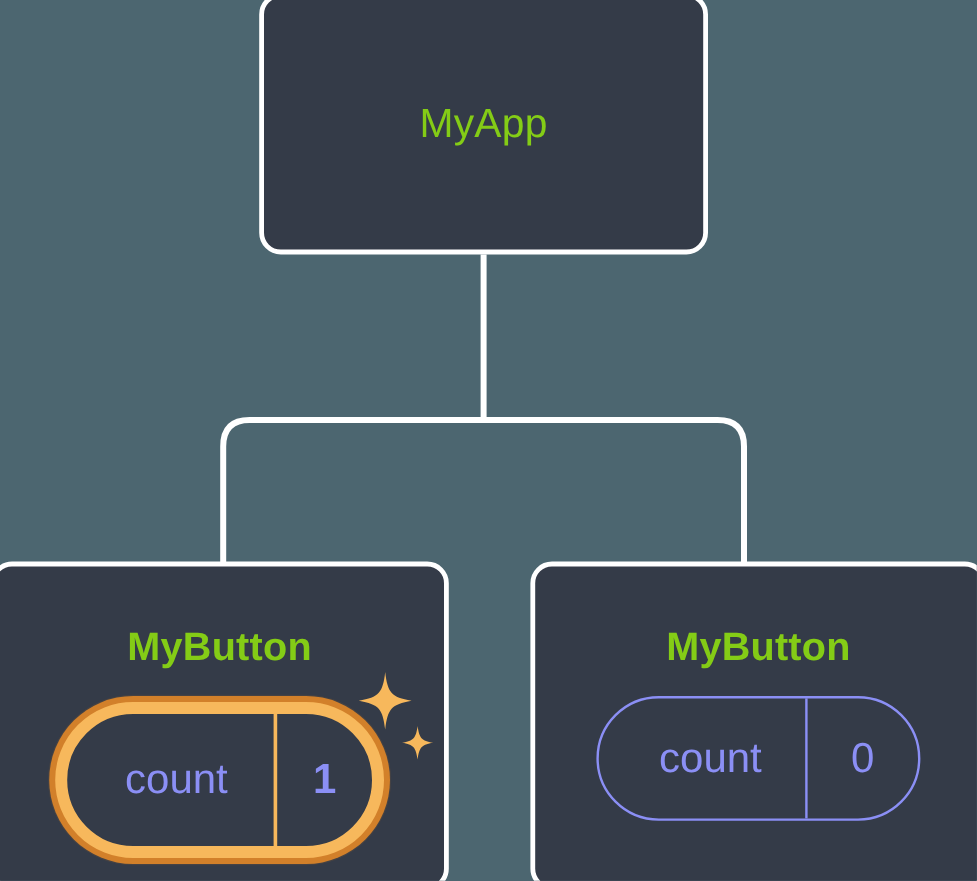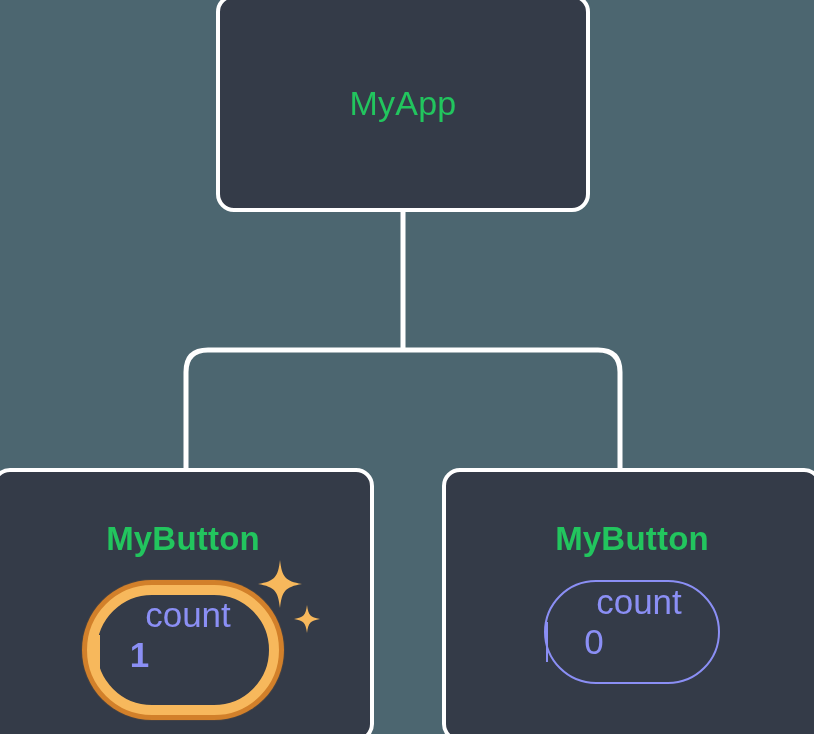--- a/index.html
+++ b/index.html
@@ -57,21 +57,21 @@
     top: 468px;
     width: 382px;
   }
   .node-child-right {
     left: 442px;
     top: 468px;
     width: 380px;
   }
 
   .node-title {
-    color: #22c55e;
+    color: #84cc16;
     font-size: 34px;
     font-weight: 400;
     letter-spacing: 0.2px;
     white-space: nowrap;
   }
   .node-child .node-title {
     margin-top: 48px;
     font-size: 33px;
     font-weight: bold;
   }
@@ -82,21 +82,20 @@
     margin-top: 22px;
     display: flex;
     align-items: center;
     justify-content: center;
   }
   .pill {
     display: flex;
     align-items: stretch;
     box-sizing: border-box;
     border-radius: 999px;
-    flex-direction: column;
   }
   .pill-cell {
     display: flex;
     align-items: center;
     justify-content: center;
     box-sizing: border-box;
     color: #8b8ff5;
     white-space: nowrap;
   }
 

